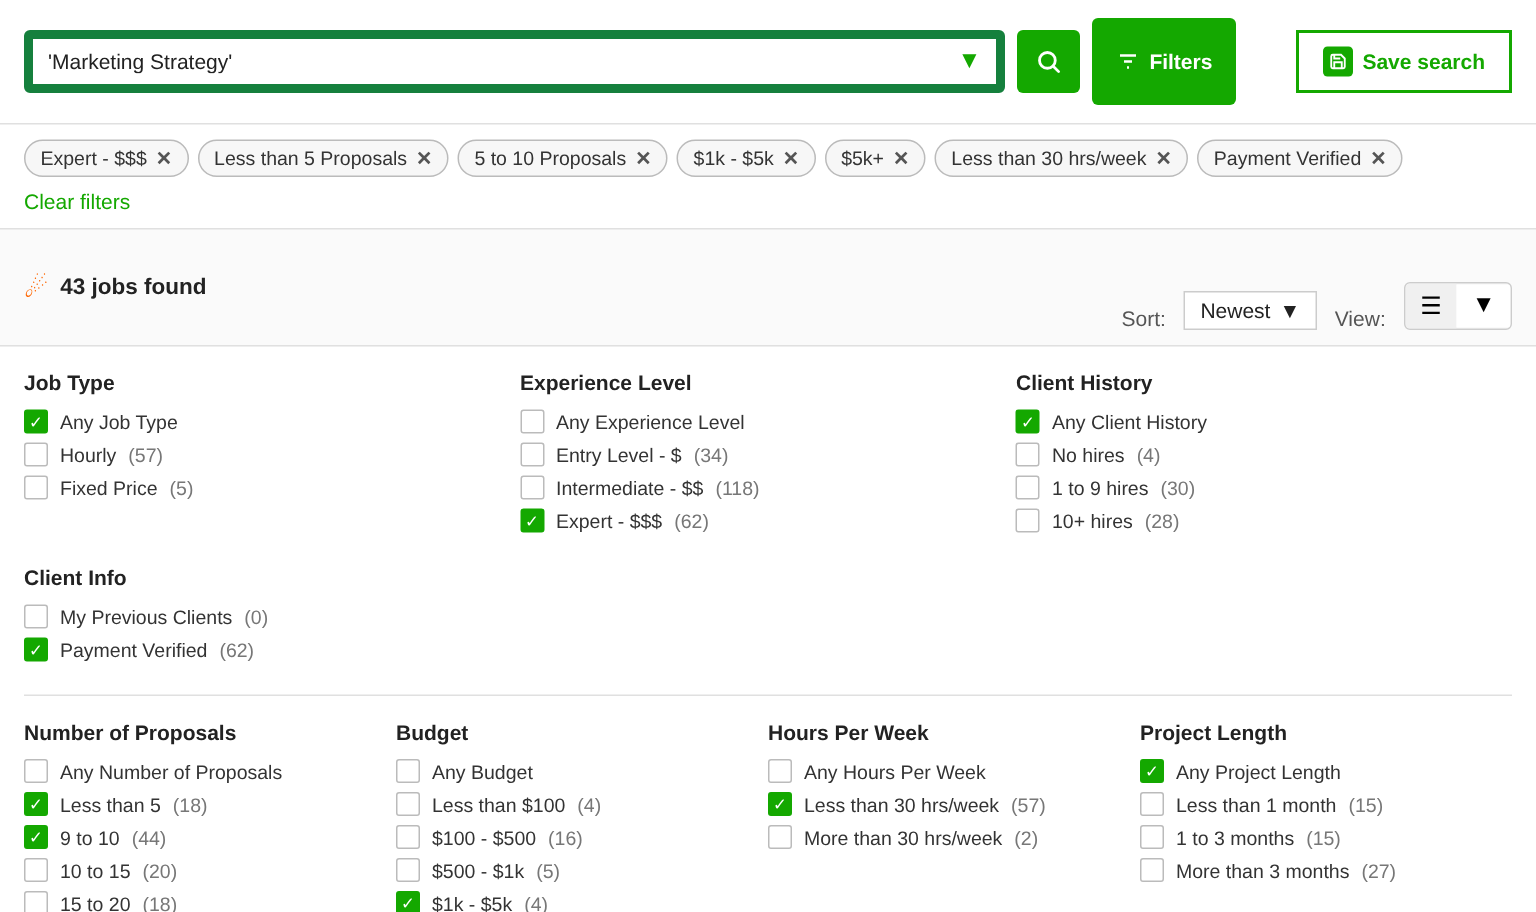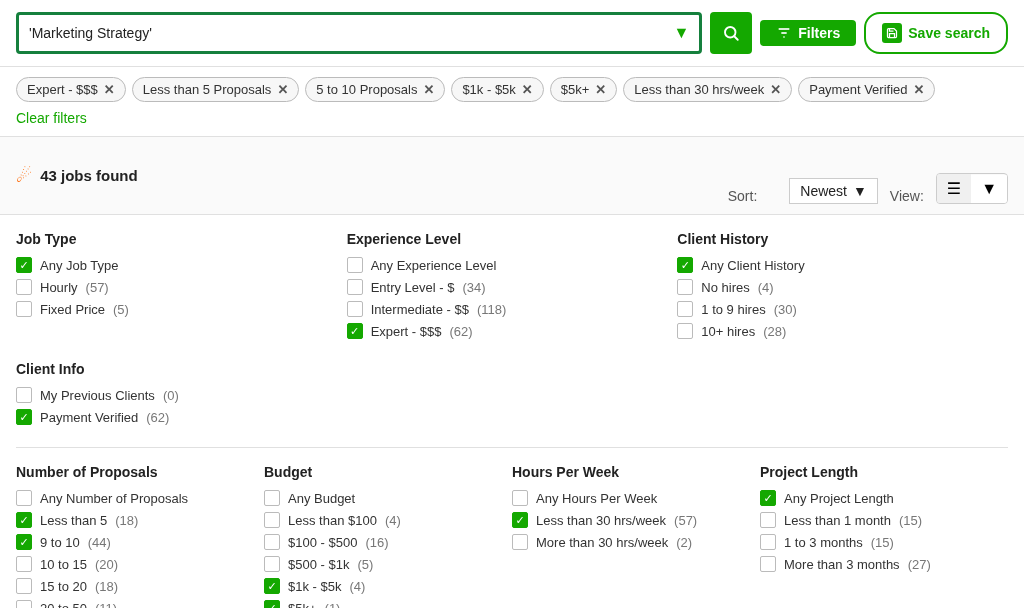--- a/index.html
+++ b/index.html
@@ -16,21 +16,21 @@
       display: flex;
       align-items: center;
       padding: 12px 16px;
       gap: 8px;
       border-bottom: 1px solid #e0e0e0;
     }
     .search-wrapper {
       flex: 1;
       display: flex;
       align-items: center;
-      border: 3px solid #15803d;
+      border: 6px solid #15803d;
       border-radius: 4px;
       background: #fff;
       padding: 0 10px;
       height: 42px;
     }
     .search-input {
       flex: 1;
       border: none;
       outline: none;
       font-size: 14px;
@@ -52,43 +52,44 @@
       align-items: center;
       justify-content: center;
       cursor: pointer;
       color: white;
       font-size: 16px;
     }
     .filters-btn {
       background: #14a800;
       border: none;
       border-radius: 4px;
-      height: 26px;
+      height: 58px;
       padding: 0 16px;
       display: flex;
       align-items: center;
       gap: 6px;
       cursor: pointer;
       color: white;
       font-size: 14px;
       font-weight: 600;
     }
     .save-search-btn {
       background: white;
       border: 2px solid #14a800;
-      border-radius: 16px;
+      border-radius: 0;
       height: 42px;
       padding: 0 16px;
       display: flex;
       align-items: center;
       gap: 6px;
       cursor: pointer;
       color: #14a800;
       font-size: 14px;
       font-weight: 600;
+      margin-left: 32px;
     }
     .save-search-icon {
       background: #14a800;
       width: 20px;
       height: 20px;
       border-radius: 3px;
       display: flex;
       align-items: center;
       justify-content: center;
       color: white;
@@ -160,21 +161,20 @@
     .sort-select {
       display: flex;
       align-items: center;
       border: 1px solid #ccc;
       border-radius: 0;
       padding: 4px 10px;
       gap: 6px;
       cursor: pointer;
       font-size: 14px;
       background: #fff;
-      margin-left: 20px;
     }
     .view-label {
       font-size: 14px;
       color: #555;
       margin-top: 41px;
     }
     .view-btns {
       display: flex;
       align-items: center;
       border: 1px solid #ccc;

